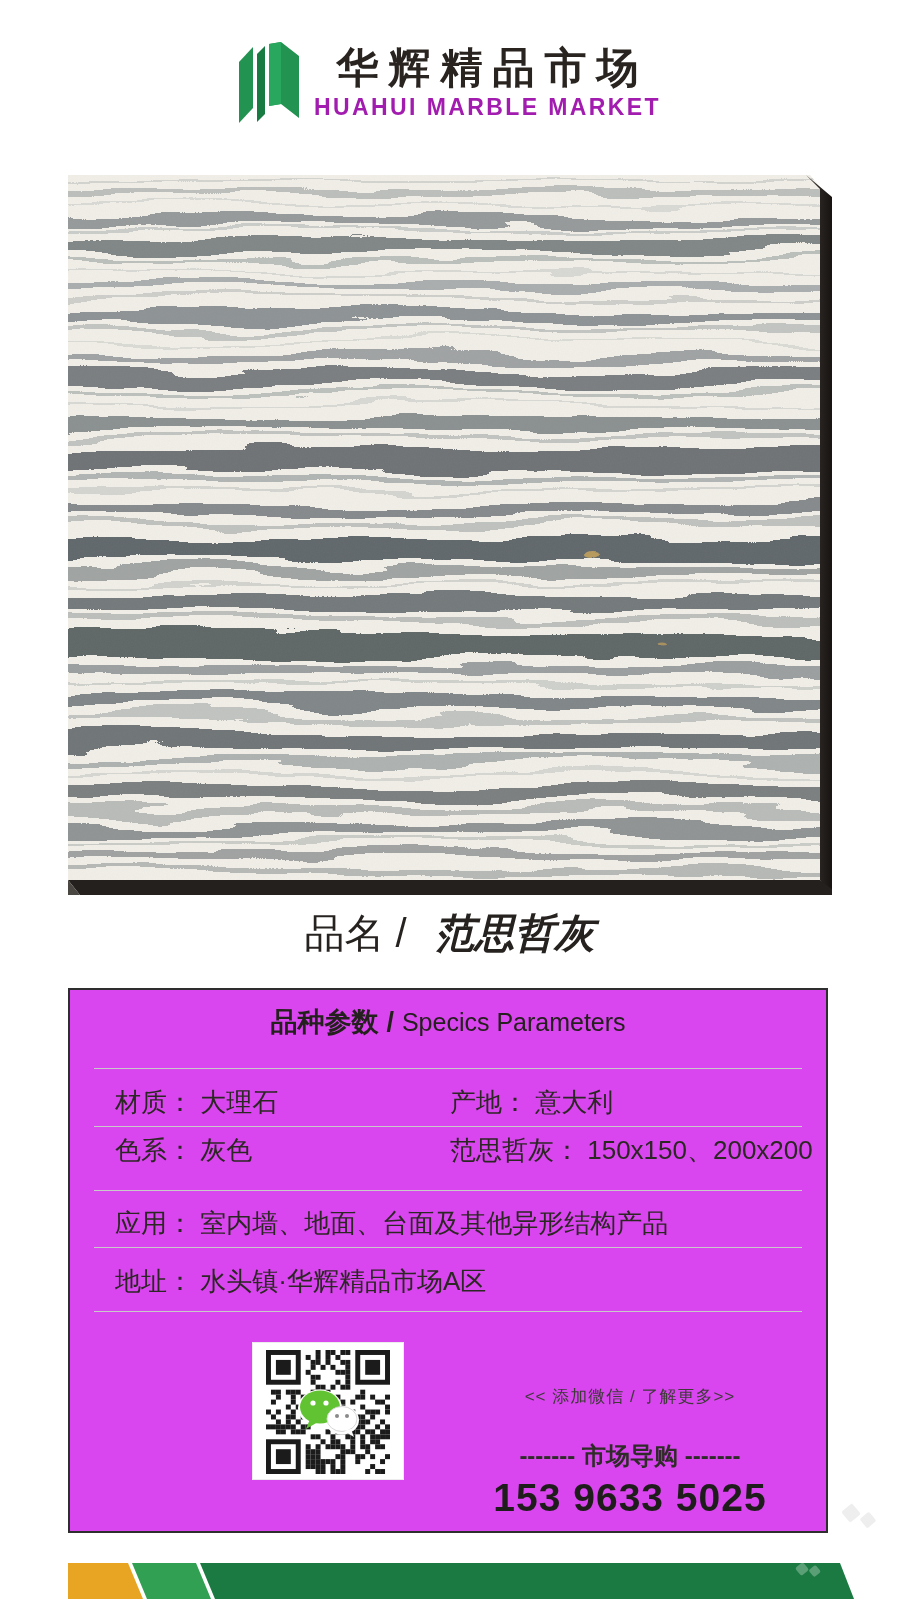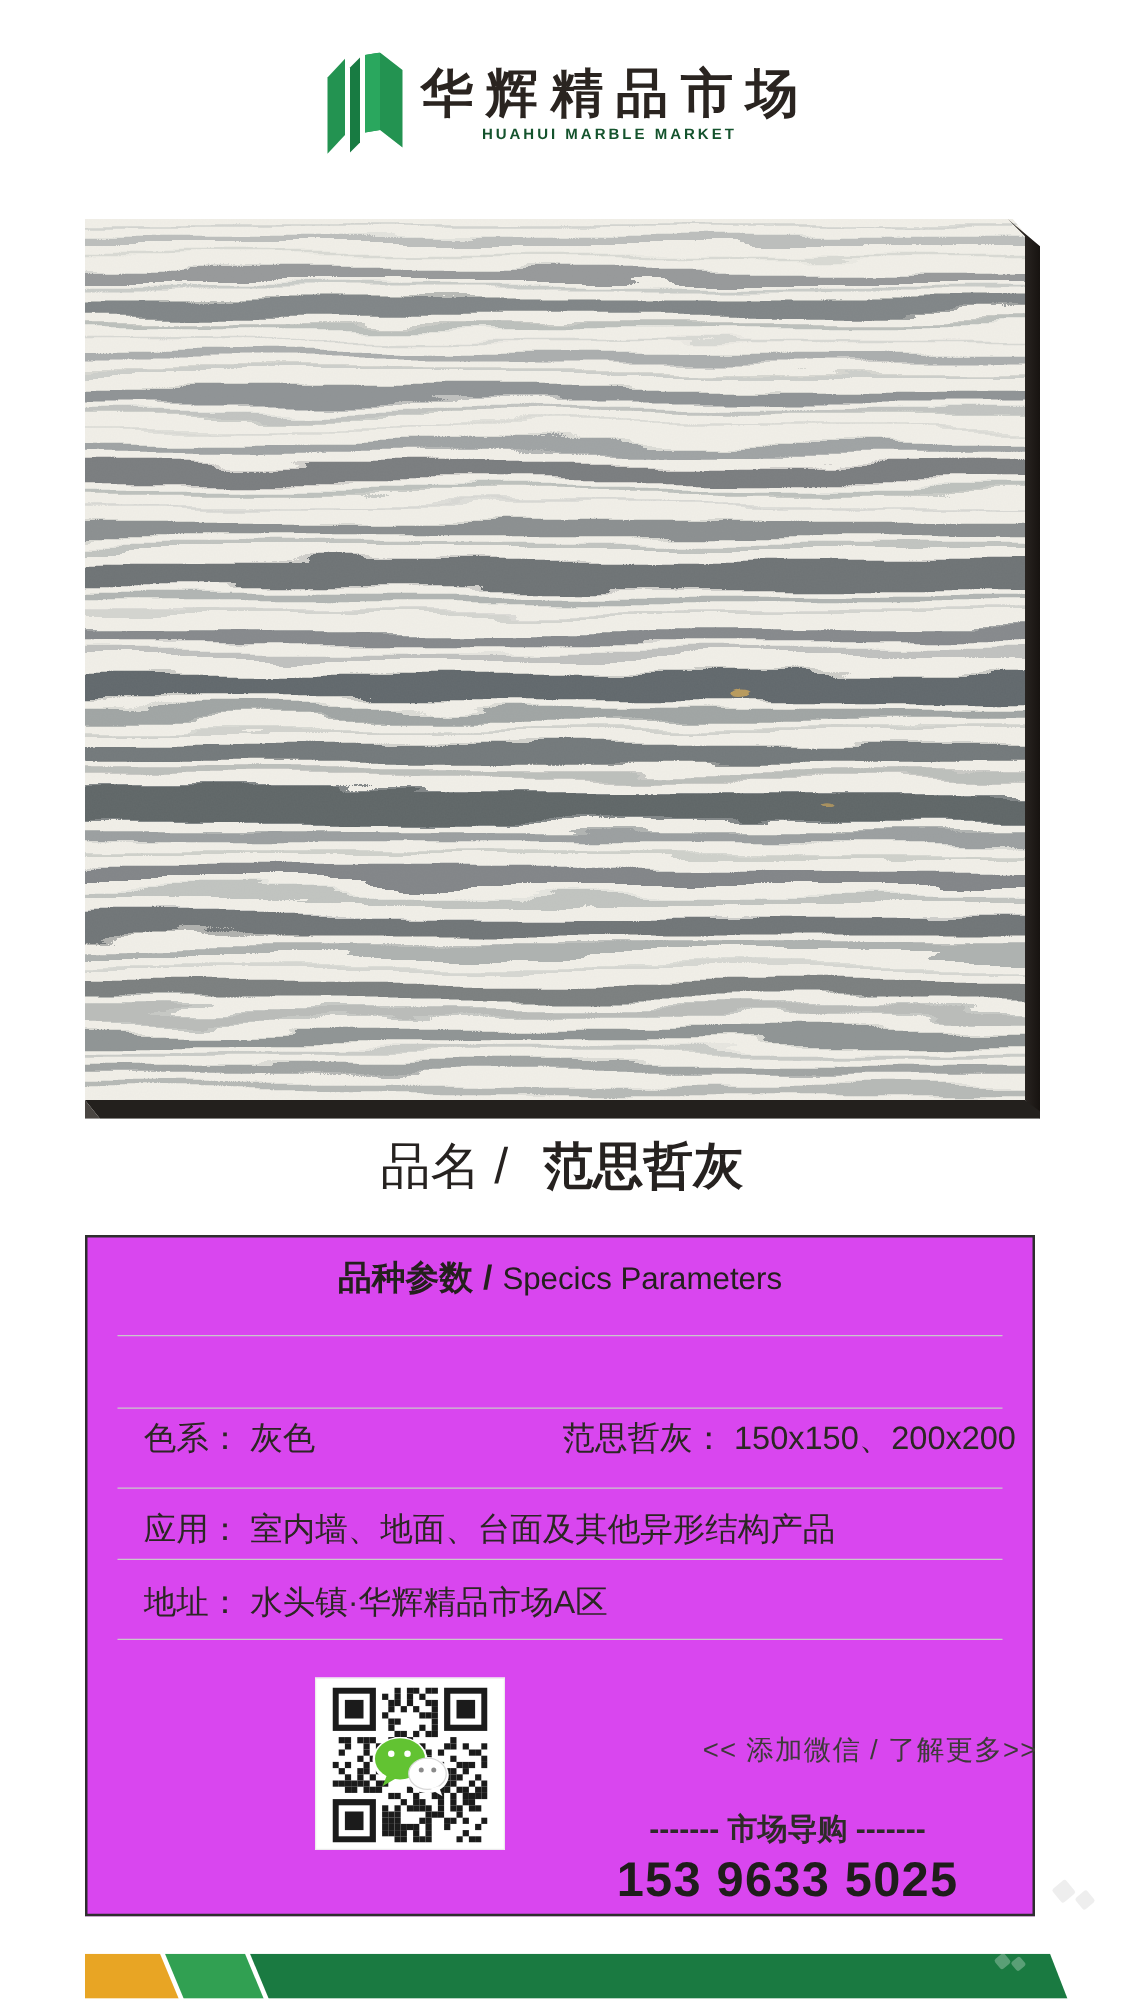--- a/index.html
+++ b/index.html
@@ -5,44 +5,44 @@
   html,body{margin:0;padding:0;background:#ffffff;}
   .page{
     position:relative;width:899px;height:1599px;background:#ffffff;overflow:hidden;
     font-family:"Liberation Sans", sans-serif;color:#2b2723;
   }
   
   .brand{position:absolute;top:42px;left:0;width:100%;display:flex;justify-content:center;align-items:center;gap:14px;}
   .brand-mark{width:62px;height:82px;flex:0 0 auto;}
   .brand-text{display:flex;flex-direction:column;align-items:center;}
   .brand-cn{font-size:42px;font-weight:800;letter-spacing:10px;color:#2a2420;white-space:nowrap;line-height:1.1;margin-right:-10px;}
-  .brand-en{font-size:12px;font-weight:700;letter-spacing:2.4px;color:#14532d;white-space:nowrap;margin-top:2px;}
+  .brand-en{font-size:23px;font-weight:700;letter-spacing:2.4px;color:#a21caf;white-space:nowrap;margin-top:2px;}
   
   .slab{position:absolute;left:68px;top:175px;width:764px;height:720px;}
   
   .product-title{position:absolute;top:903px;left:0;width:100%;text-align:center;font-size:40px;line-height:60px;color:#262220;white-space:nowrap;}
   .product-title .label{font-weight:400;}
-  .product-title .name{font-weight:800;margin-left:28px;}
+  .product-title .name{font-weight:800;margin-left:28px;font-style:italic;}
   
   .specs{position:absolute;left:68px;top:988px;width:760px;height:545px;border:2px solid #2e2e2e;box-sizing:border-box;background:#d946ef;}
   .specs-title{position:absolute;top:14px;left:0;width:100%;text-align:center;white-space:nowrap;color:#24201d;}
   .specs-title .cn{font-size:27px;font-weight:800;}
   .specs-title .sep{font-size:27px;font-weight:700;margin:0 8px;}
   .specs-title .en{font-size:25px;font-weight:500;}
   .divider{position:absolute;left:24px;right:24px;height:1px;background:#c9c9c9;}
   .d1{top:78px}.d2{top:136px}.d3{top:200px}.d4{top:257px}.d5{top:321px}
   .row{position:absolute;left:45px;right:30px;font-size:26px;font-weight:500;color:#2b2723;white-space:nowrap;}
   .r1{top:95px}.r2{top:143px}.r3{top:216px}.r4{top:274px}
   .cell-right{position:absolute;left:335px;top:0;}
   
   .qr-card{position:absolute;left:182px;top:352px;width:152px;height:138px;background:#fff;border:1px solid #ececec;box-sizing:border-box;}
   .qr-card svg.qr{position:absolute;left:13px;top:7px;width:124px;height:124px;}
   .wx-icon{position:absolute;left:43px;top:45px;width:66px;height:50px;}
   .contact{position:absolute;left:360px;top:395px;width:400px;text-align:center;}
-  .wechat-hint{font-size:22px;font-weight:500;color:#3d3a38;letter-spacing:1px;white-space:nowrap;text-align:right;}
+  .wechat-hint{font-size:17px;font-weight:500;color:#3d3a38;letter-spacing:1px;white-space:nowrap;}
   .guide{font-size:24px;font-weight:700;color:#2e2b28;margin-top:32px;white-space:nowrap;}
   .phone{font-size:39px;font-weight:800;color:#1f1d1b;margin-top:4px;letter-spacing:1px;white-space:nowrap;}
   
   .footer-band{position:absolute;left:0;top:1563px;width:899px;height:36px;}
   .wm{position:absolute;opacity:.28;}
   .wm2{opacity:.12;}
 </style>
 </head>
 <body>
 
@@ -140,20 +140,24 @@
   <div class="product-title">
     <span class="label">品名 /</span><span class="name">范思哲灰</span>
   </div>
 
   <div class="specs">
     <div class="specs-title">
       <span class="cn">品种参数</span><span class="sep">/</span><span class="en">Specics Parameters</span>
     </div>
 
     <div class="divider d1"></div>
+    <div class="row r1">
+      <span>材质： 大理石</span>
+      <span class="cell-right">产地： 意大利</span>
+    </div>
 
     <div class="divider d2"></div>
     <div class="row r2">
       <span>色系： 灰色</span>
       <span class="cell-right">范思哲灰： 150x150、200x200</span>
     </div>
 
     <div class="divider d3"></div>
     <div class="row r3">
       <span>应用： 室内墙、地面、台面及其他异形结构产品</span>

